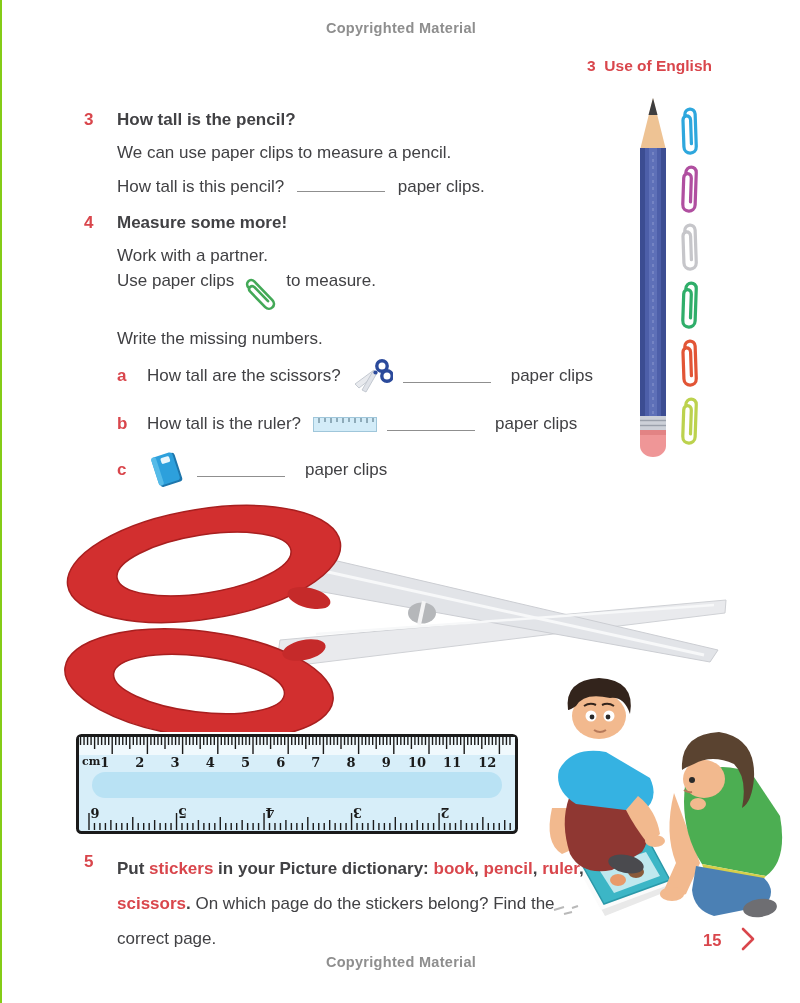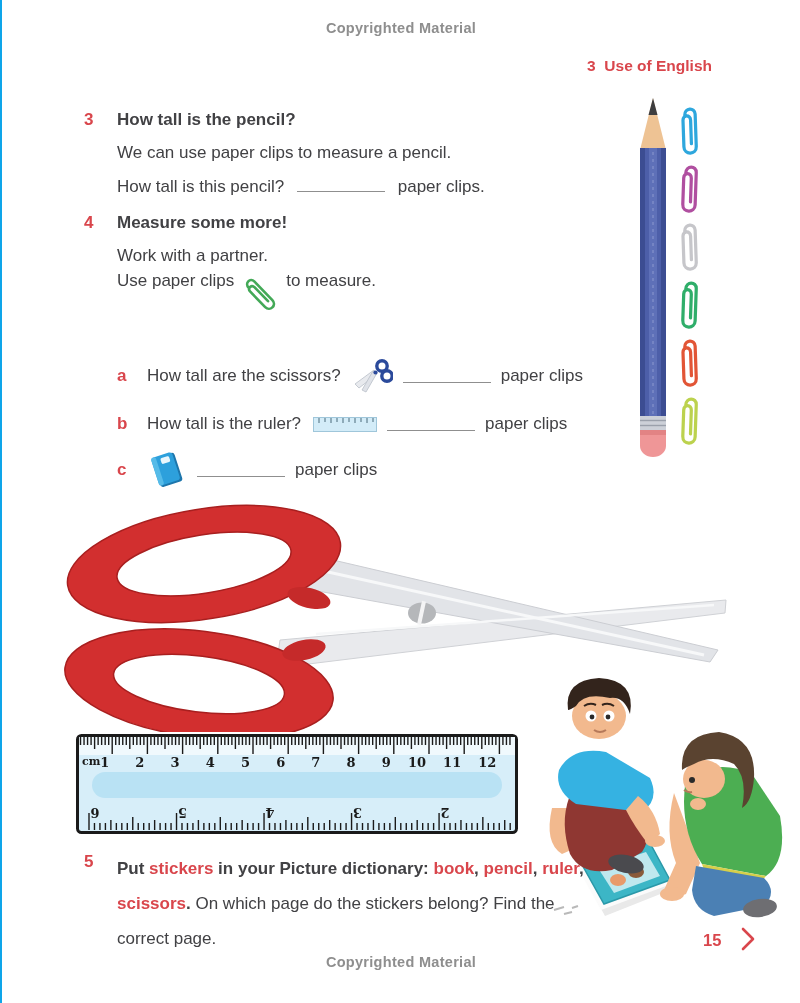--- a/index.html
+++ b/index.html
@@ -1,40 +1,40 @@
 <!DOCTYPE html>
 <html><head>
 <meta charset="utf-8">
 <style>
   * { margin:0; padding:0; box-sizing:border-box; }
   body { background:#ffffff; }
   .page {
     position:relative; width:800px; height:1003px; background:#ffffff;
-    border-left:2px solid #0ea5e9; overflow:hidden;
+    border-left:2px solid #84cc16; overflow:hidden;
     font-family:"Liberation Sans", sans-serif; color:#414144;
   }
   .copyright {
     position:absolute; left:0; width:100%; text-align:center;
     color:#8e8e8e; font-weight:bold; font-size:14.5px; letter-spacing:.3px;
   }
   .copyright.top { top:20px; }
   .copyright.bottom { top:954px; }
   .sec-header {
     position:absolute; top:57px; right:88px; color:#d9464c;
     font-weight:bold; font-size:15.5px; white-space:pre;
   }
   .exnum { position:absolute; left:82px; color:#d9464c; font-weight:bold; font-size:17px; }
   .line { position:absolute; left:115px; font-size:17px; }
   .bold { font-weight:bold;text-align:center; }
   .blank { display:inline-block; width:88px; height:14px; border-bottom:1.6px solid #8f8f8f; }
   .flexrow { display:flex; align-items:flex-start; }
   .qrow { position:absolute; left:115px; display:flex; align-items:center; font-size:17px; }
   .qletter { color:#d9464c; font-weight:bold; width:30px; flex:0 0 30px; }
   .qtext { margin-right:12px; }
-  .qsuffix { margin-left:10px; }
+  .qsuffix { margin-left:20px; }
   .qrow .blank { margin-left:10px; }
   .useclip { margin:0 10px; transform:rotate(-44deg); color:#43a957; }
   .ex5wrap { position:absolute; left:115px; top:851px; width:484px; font-size:17px; line-height:35px; }
   .red { color:#d9464c; }
   .pagenum { position:absolute; left:701px; top:931px; color:#d9464c; font-weight:bold; font-size:16.5px; }
   .chev { position:absolute; left:735px; top:926px; }
   .abs { position:absolute; }
   svg text { font-family:"DejaVu Serif", serif; }
 </style>
 </head>
@@ -68,20 +68,21 @@
   <div class="line" style="top:246px">Work with a partner.</div>
 
   <div class="line flexrow" style="top:271px; height:48px">
     <span>Use paper clips</span>
     <svg class="useclip" width="32" height="46" viewBox="0 0 24 60">
         <use href="#clip-shape"></use>
       </svg>
     <span>to measure.</span>
   </div>
 
+  <div class="line" style="top:329px">Write the missing numbers.</div>
 
   <div class="qrow" style="top:358px; height:36px">
     <span class="qletter">a</span>
     <span class="qtext">How tall are the scissors?</span>
     <svg width="40" height="34" viewBox="0 0 40 34">
       <polygon points="2,25 21,11 24,15 6,29" fill="#e8eaee" stroke="#b9bfc8" stroke-width="0.8"></polygon>
       <polygon points="9,31 20,12 24,14 13,33" fill="#dfe2e8" stroke="#b9bfc8" stroke-width="0.8"></polygon>
       <circle cx="29" cy="7" r="5.2" fill="none" stroke="#2b4a9b" stroke-width="3.4"></circle>
       <circle cx="34" cy="17" r="5.2" fill="none" stroke="#2b4a9b" stroke-width="3.4"></circle>
       <circle cx="22.5" cy="13.5" r="2.1" fill="#2b4a9b"></circle>

